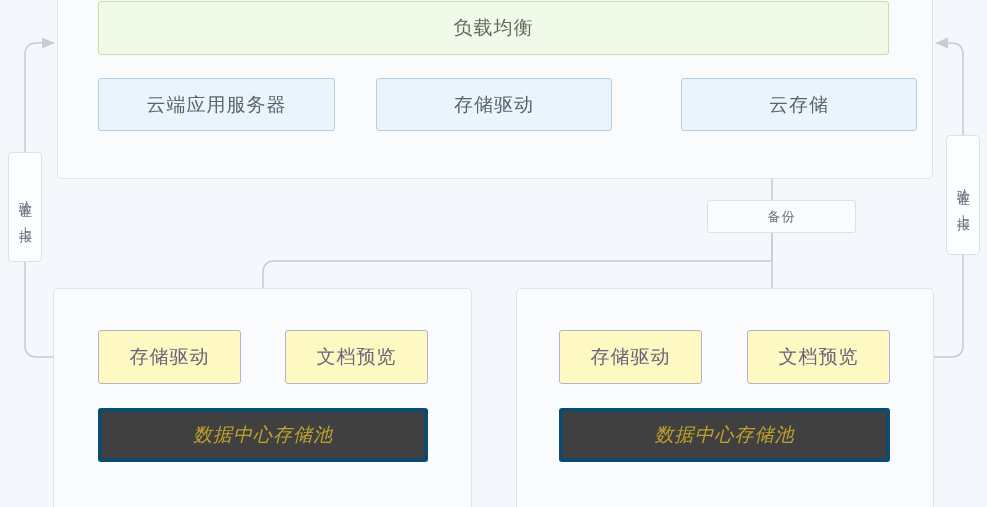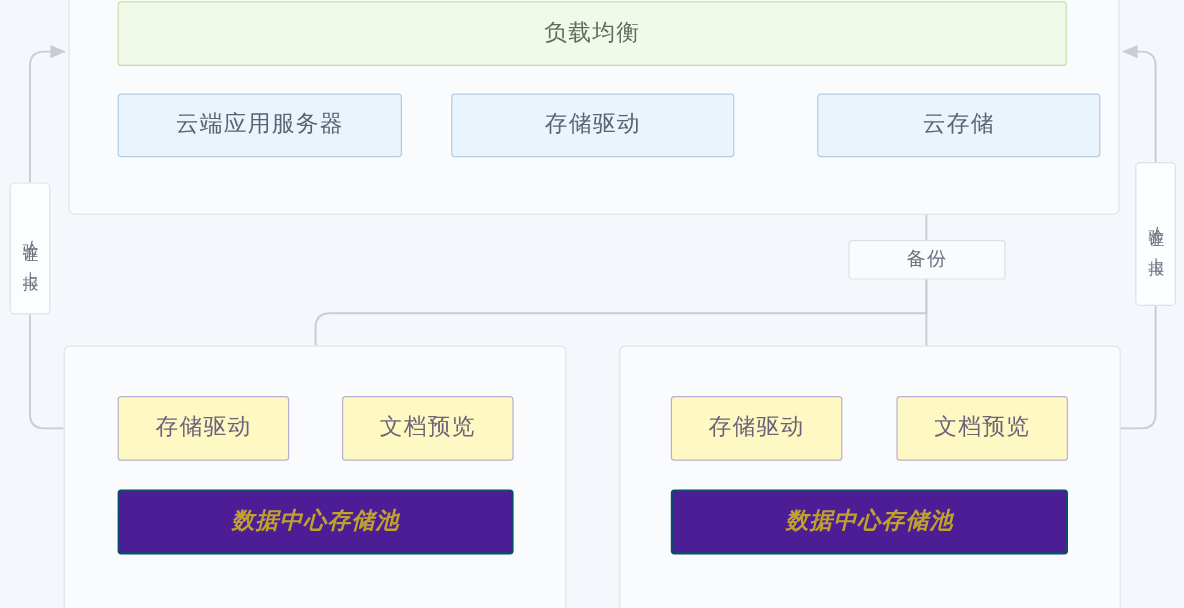--- a/index.html
+++ b/index.html
@@ -55,45 +55,44 @@
   
   .box-green {
     background: #f1f9e9;
     border: 1px solid #c6dfa9;
     color: #5e6b5c;
   }
   .box-blue {
     background: #eaf4fd;
     border: 1px solid #b5cde2;
     color: #5a6470;
-    font-family: Liberation Mono, monospace;
   }
   .box-plain {
     background: #fafbfc;
     border: 1px solid #dde1e7;
     color: #6b7280;
   }
   .box-purple {
     background: #fef9c3;
     border: 1px solid #b9afd2;
     color: #6b6478;
   }
   .box-yellow {
-    background: #4c1d95;
-    border: 2px solid #0c4a6e;
+    background: #404040;
+    border: 4px solid #0c4a6e;
     color: #bfa22c;
     font-style: italic;
-    font-weight: 700;
+    font-weight: 400;
   }
 
   #load-balancer  { left: 98px; top: 1px;   width: 791px; height: 54px; }
   #app-server     { left: 98px; top: 78px;  width: 237px; height: 53px; }
   #cloud-db       { left: 376px;top: 78px;  width: 236px; height: 53px; }
   #cloud-storage  { left: 681px;top: 78px;  width: 236px; height: 53px; }
-  #backup-node    { left: 707px;top: 200px; width: 131px; height: 33px; font-size: 16px; }
+  #backup-node    { left: 707px;top: 200px; width: 149px; height: 33px; font-size: 13px; }
 
   
   #dcL-driver  { left: 98px;  top: 330px; width: 143px; height: 54px; }
   #dcL-preview { left: 285px; top: 330px; width: 143px; height: 54px; }
   #dcL-pool    { left: 98px;  top: 408px; width: 330px; height: 54px; }
   #dcR-driver  { left: 559px; top: 330px; width: 143px; height: 54px; }
   #dcR-preview { left: 747px; top: 330px; width: 143px; height: 54px; }
   #dcR-pool    { left: 559px; top: 408px; width: 331px; height: 54px; }
 
   

